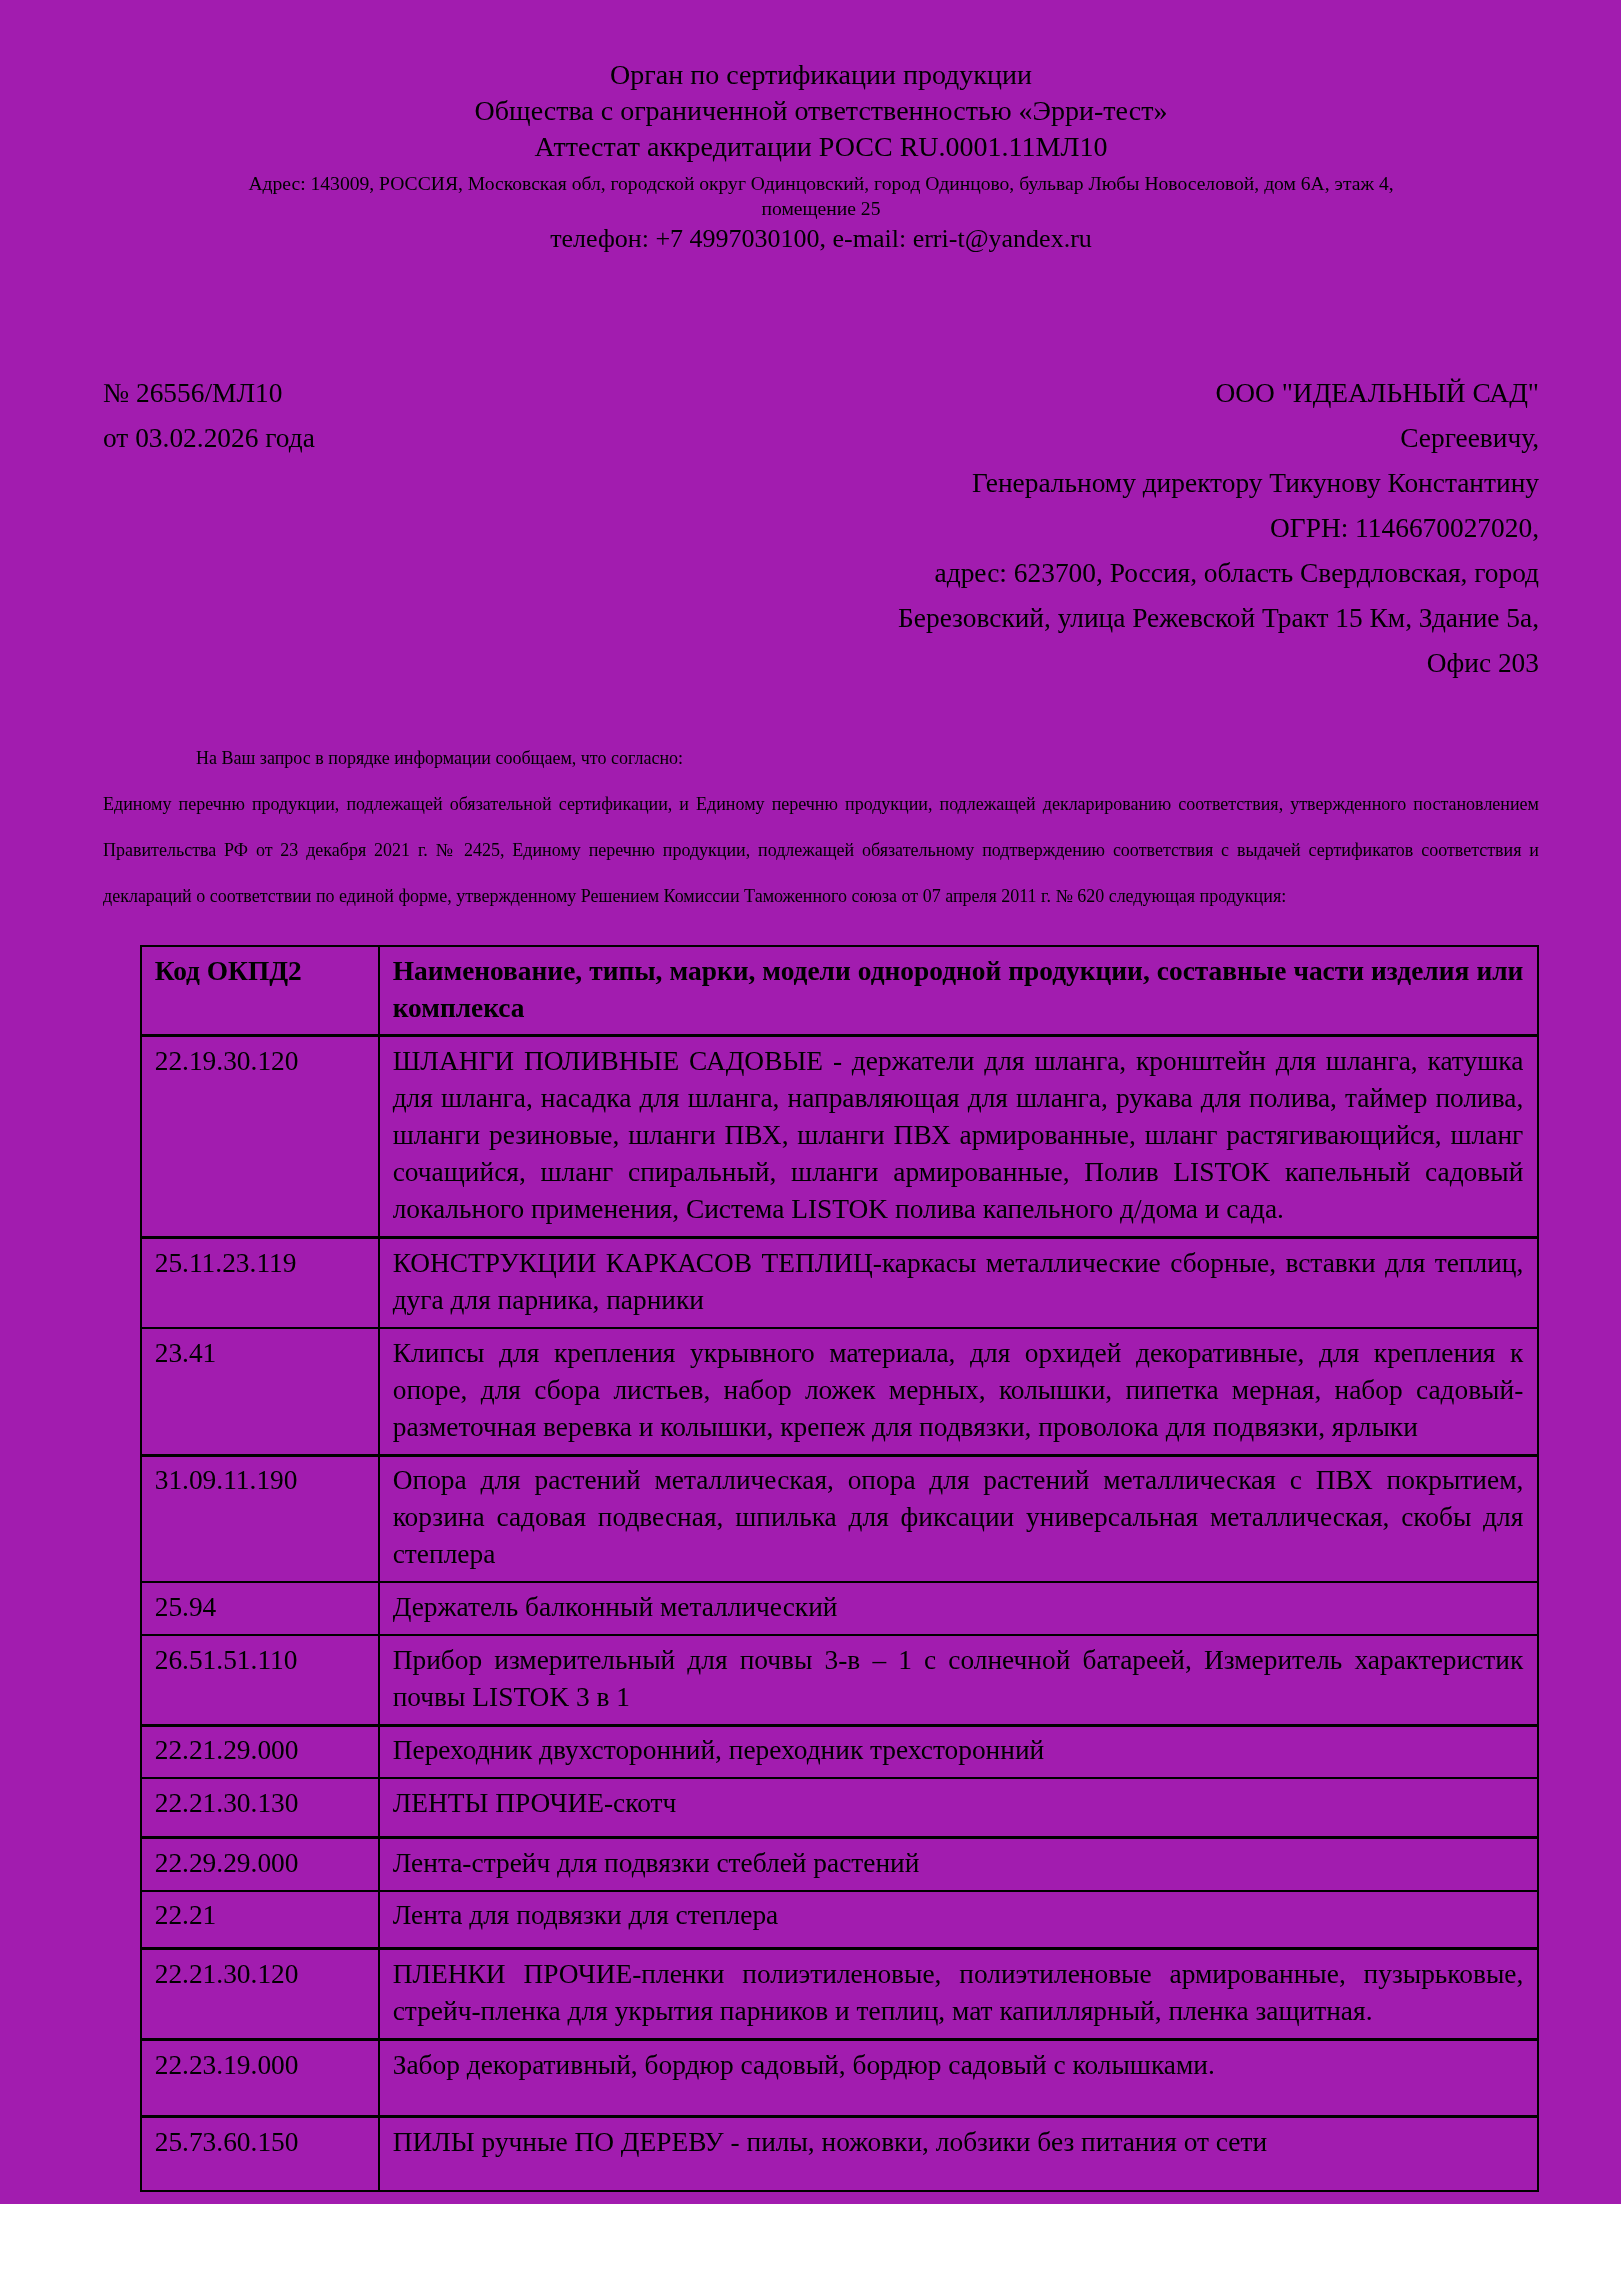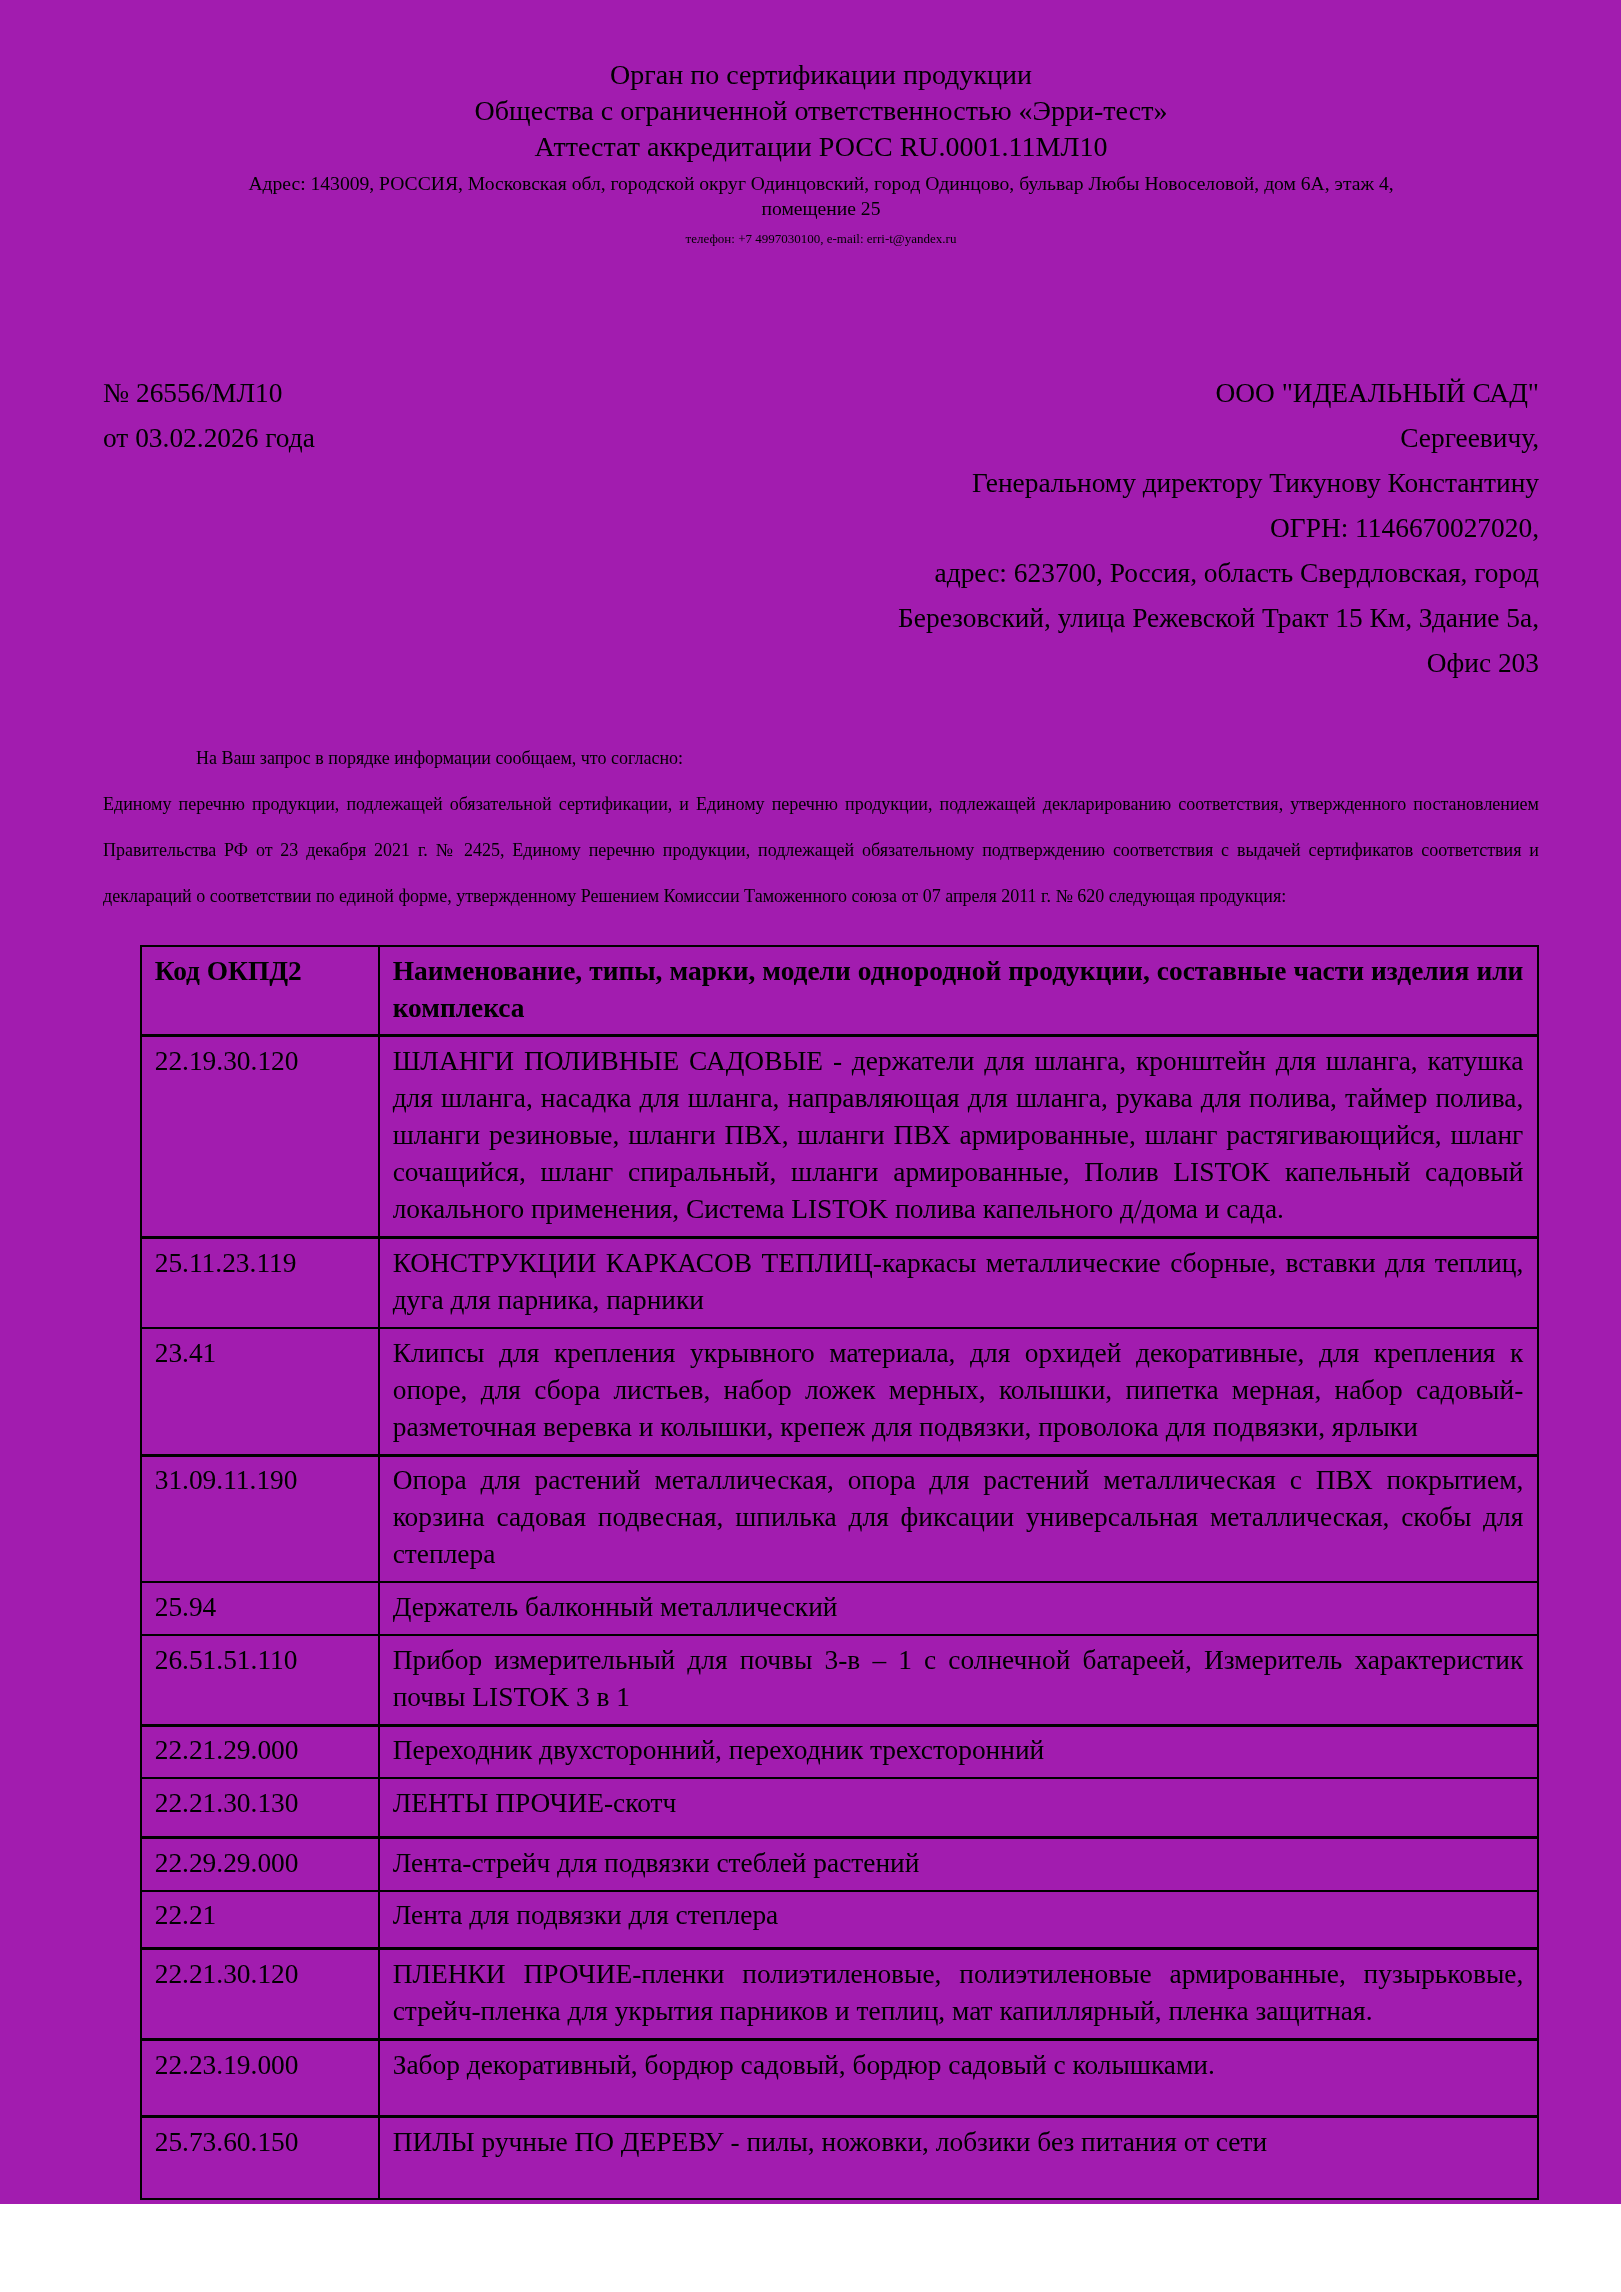--- a/index.html
+++ b/index.html
@@ -13,21 +13,21 @@
     font-family: "Liberation Serif", "DejaVu Serif", serif;
     box-sizing: border-box;
     padding: 57px 82px 0 103px;
     overflow: hidden;
   }
 
   
   .org-header { text-align: center; }
   .org-title { font-size: 28px; line-height: 36px; }
   .org-address { font-size: 19.6px; line-height: 25.5px; margin-top: 5.9px; }
-  .org-contact { font-size: 13px; line-height: 25.5px; margin-top: 3.9px; }
+  .org-contact { font-size: 26px; line-height: 25.5px; margin-top: 3.9px; }
 
   
   .letter-meta {
     display: flex;
     justify-content: space-between;
     align-items: flex-start;
     margin-top: 120px;
     font-size: 27.4px;
   }
   .meta-left { line-height: 45px; white-space: nowrap; }
@@ -155,20 +155,20 @@
     </tr>
         <tr class="heavy">
       <td class="cell-code">22.21.30.120</td>
       <td class="cell-desc">ПЛЕНКИ ПРОЧИЕ-пленки полиэтиленовые, полиэтиленовые армированные, пузырьковые,  стрейч-пленка для укрытия парников и теплиц, мат капиллярный, пленка защитная.</td>
     </tr>
         <tr class="heavy">
       <td class="cell-code" style="padding-bottom: 31px;">22.23.19.000</td>
       <td class="cell-desc" style="padding-bottom: 31px;">Забор декоративный, бордюр садовый, бордюр садовый с колышками.</td>
     </tr>
         <tr class="heavy">
-      <td class="cell-code" style="padding-bottom: 37px; margin-left: 20px;">25.73.60.150</td>
+      <td class="cell-code" style="padding-bottom: 29px; margin-left: 20px;">25.73.60.150</td>
       <td class="cell-desc" style="padding-bottom: 29px;">ПИЛЫ ручные  ПО ДЕРЕВУ - пилы, ножовки, лобзики без питания от сети</td>
     </tr>
       </tbody>
   </table>
 
 </div>
 
 
 </body></html>

